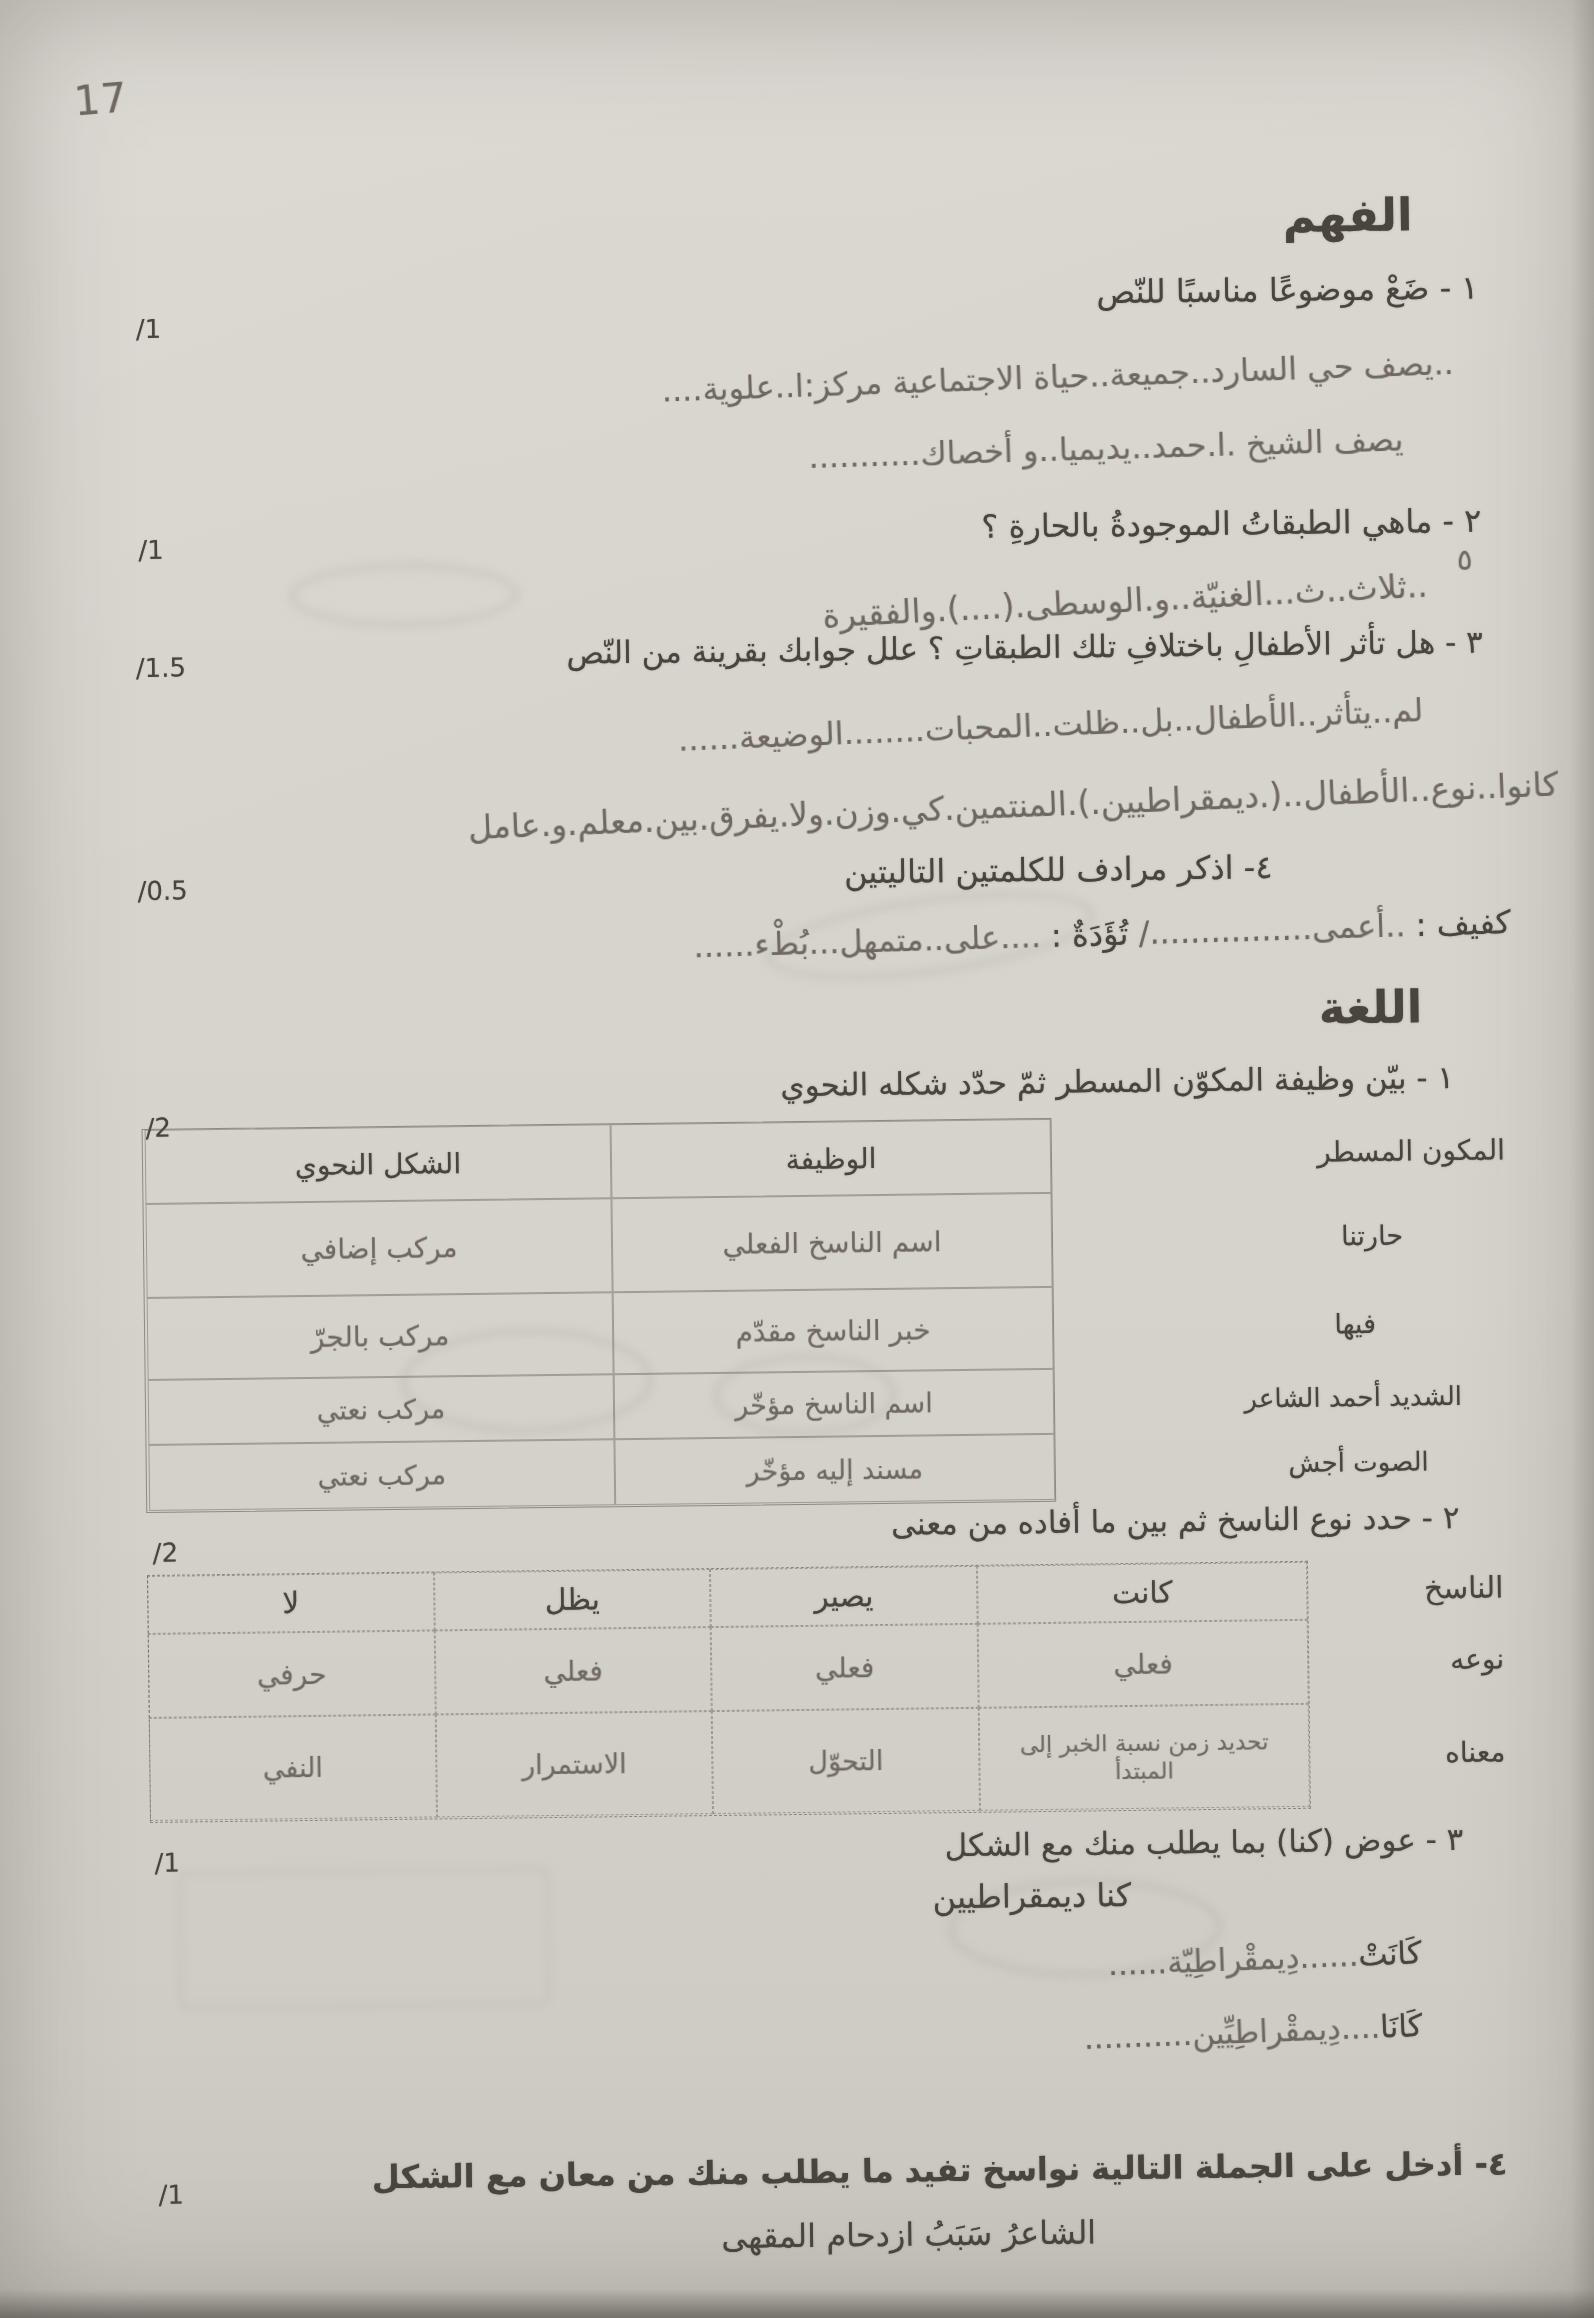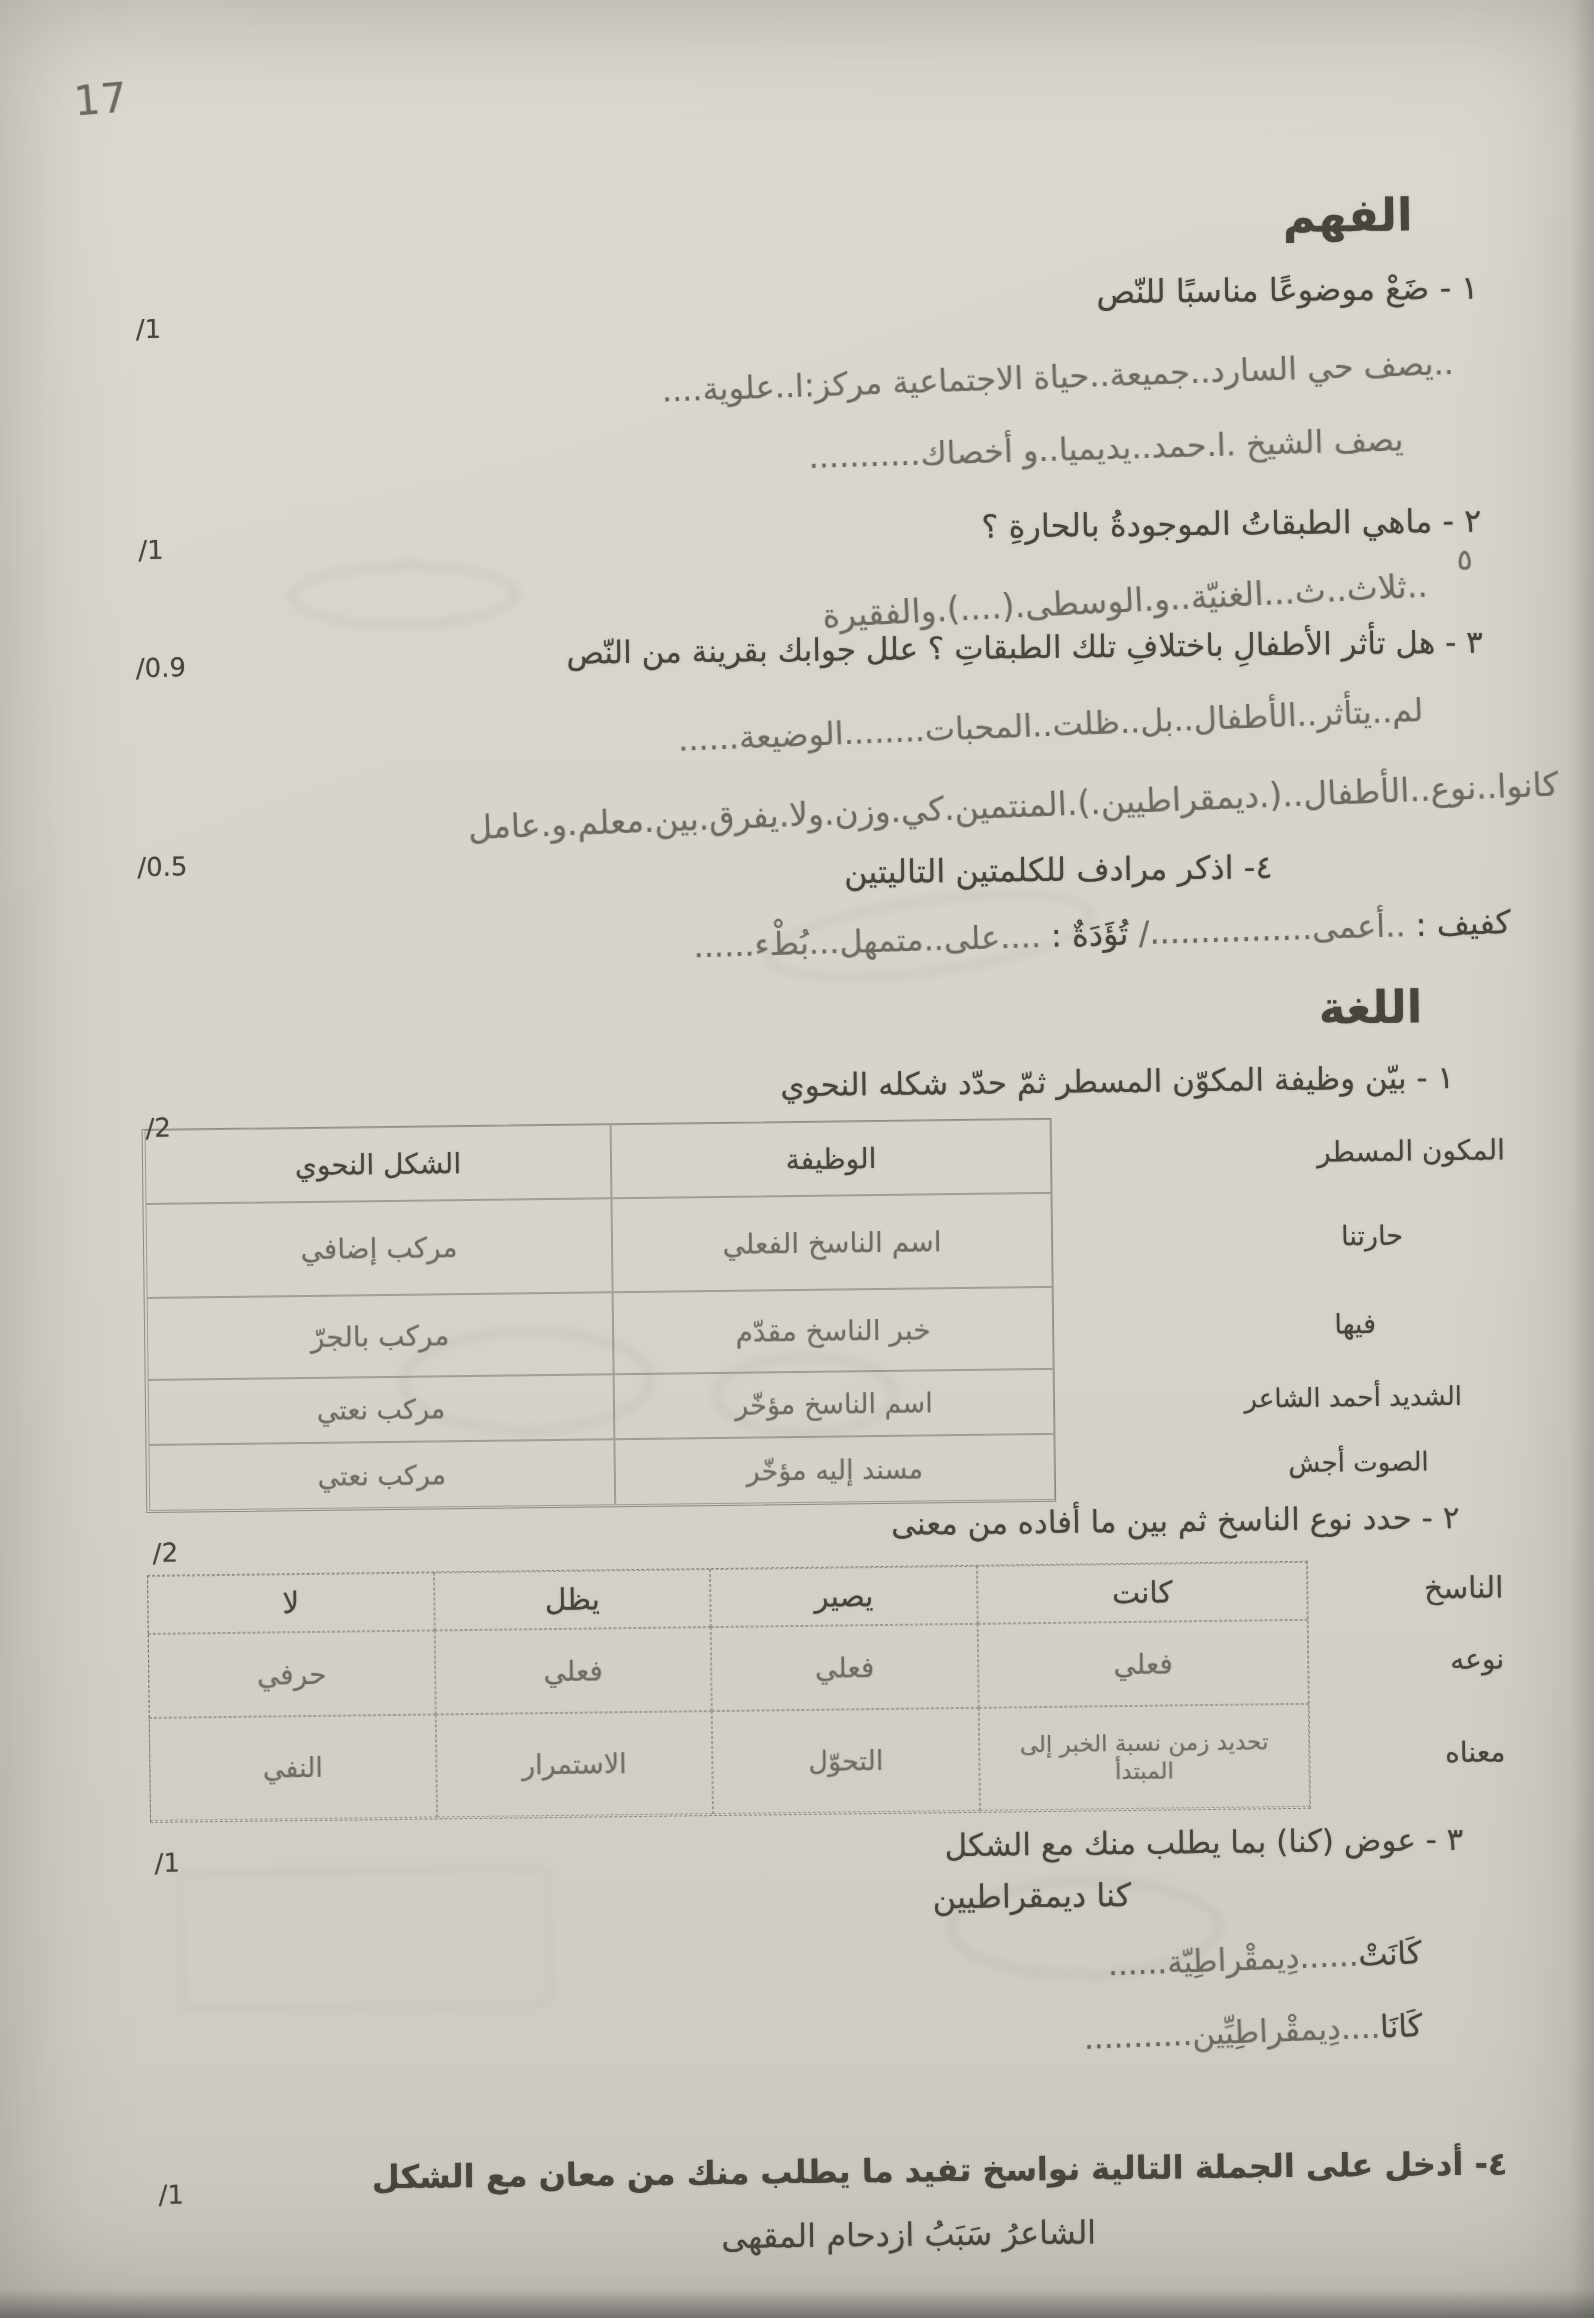--- a/index.html
+++ b/index.html
@@ -71,26 +71,26 @@
     <div class="abs grade" style="left:147px;top:306px;">/1</div>
     <div class="abs hand" style="right:131px;top:361px;font-size:32px;transform:rotate(-1.3deg);">..يصف حي السارد..جميعة..حياة الاجتماعية مركز:ا..علوية....</div>
     <div class="abs hand" style="right:182px;top:433px;font-size:32px;transform:rotate(-1deg);">يصف الشيخ .ا.حمد..يديميا..و أخصاك...........</div>
 
     <div class="abs printed" style="right:105px;top:510px;font-size:32px;">٢ - ماهي الطبقاتُ الموجودةُ بالحارةِ ؟</div>
     <div class="abs grade" style="left:147px;top:527px;">/1</div>
     <div class="abs hand" style="right:114px;top:551px;font-size:29.6px;">٥</div>
     <div class="abs hand" style="right:159px;top:585px;font-size:33px;transform:rotate(-2.2deg);">..ثلاث..ث...الغنيّة..و.الوسطى.(....).والفقيرة</div>
 
     <div class="abs printed" style="right:105px;top:632px;font-size:31px;">٣ - هل تأثر الأطفالِ باختلافِ تلك الطبقاتِ ؟ علل جوابك بقرينة من النّص</div>
-    <div class="abs grade" style="left:143px;top:645px;">/0.9</div>
+    <div class="abs grade" style="left:143px;top:645px;">/1.5</div>
     <div class="abs hand" style="right:165px;top:709px;font-size:32px;transform:rotate(-1.6deg);">لم..يتأثر..الأطفال..بل..ظلت..المحبات........الوضيعة......</div>
     <div class="abs hand" style="right:31px;top:789px;font-size:33px;word-spacing:5.7px;transform:rotate(-1.6deg);">كانوا..نوع..الأطفال..(.ديمقراطيين.).المنتمين.كي.وزن.ولا.يفرق.بين.معلم.و.عامل</div>
 
     <div class="abs printed" style="right:318px;top:854px;font-size:32px;">٤- اذكر مرادف للكلمتين التاليتين</div>
-    <div class="abs grade" style="left:142px;top:844px;">/0.5</div>
+    <div class="abs grade" style="left:142px;top:868px;">/0.5</div>
     <div class="abs" style="right:80px;top:919px;font-size:32px;transform:rotate(-1deg);">
       <span class="printed">كفيف : </span><span class="hand">..أعمى..</span><span class="printed dots">............../</span><span class="printed"> تُؤَدَةٌ : </span><span class="hand">....على..متمهل...بُطْء......</span>
     </div>
 
     <div class="abs printed title" style="right:170px;top:988px;">اللغة</div>
 
     <div class="abs printed" style="right:139px;top:1067px;font-size:31px;">١ - بيّن وظيفة المكوّن المسطر ثمّ حدّد شكله النحوي</div>
     <div class="abs grade" style="left:147px;top:1105px;">/2</div>
 
     <div class="tbl t1" style="left:143px;top:1121px;width:908px;height:382px;">

